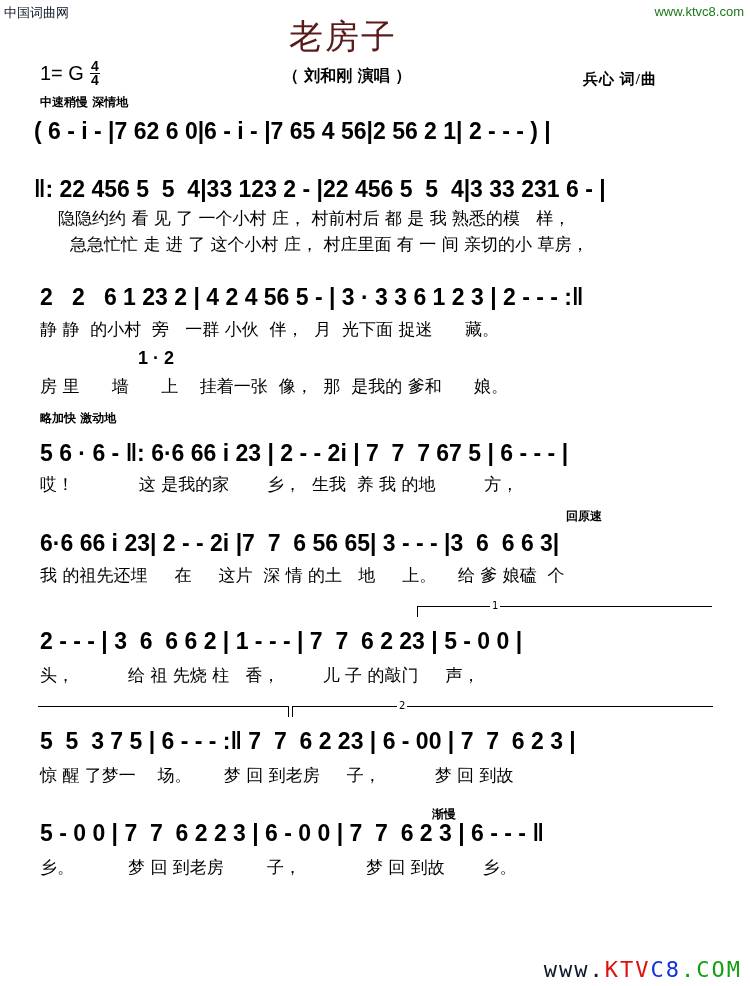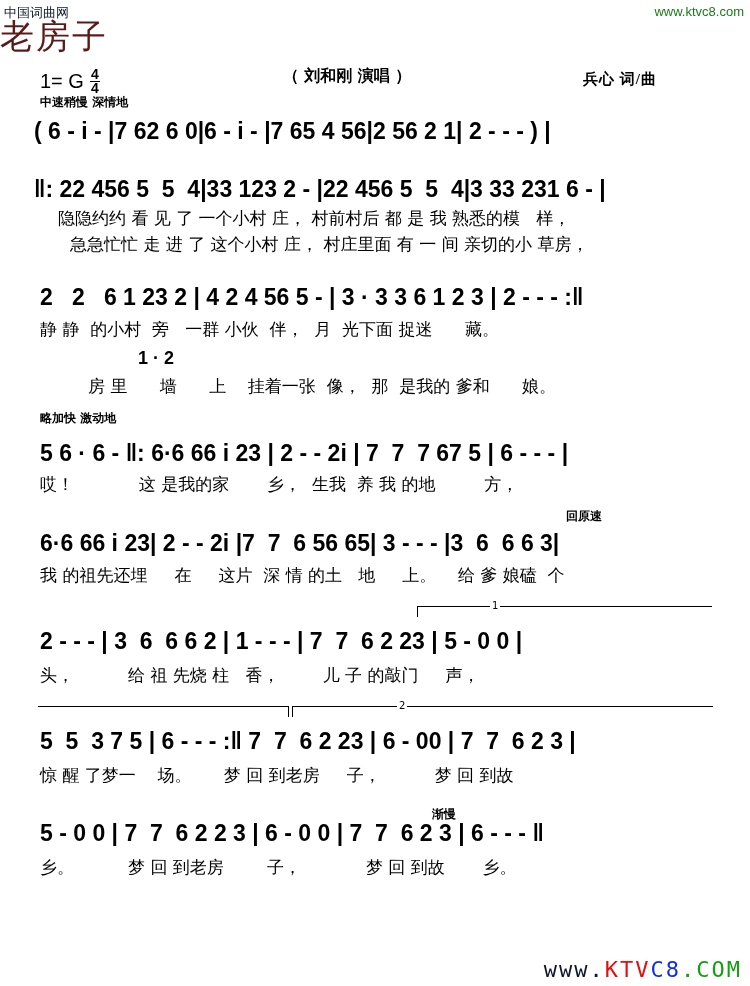--- a/index.html
+++ b/index.html
@@ -1,22 +1,22 @@
 <!DOCTYPE html>
 <html><head>
 <meta charset="utf-8">
 <style>
   html, body { margin:0; padding:0; background:#fff; }
   body { width:750px; height:986px; position:relative; overflow:hidden;
          font-family:"DejaVu Sans", sans-serif; color:#000; }
   .abs { position:absolute; }
   .site-left { left:4px; top:4px; font-size:13px; color:#0f172a; }
   .site-right { right:6px; top:4px; font-size:13px; color:#1a7a1a; font-family:"Liberation Sans", sans-serif; }
-  .title { left:0; width:686px; top:14px; text-align:left; font-size:34px; color:#5a1a1a; letter-spacing:2px; }
-  .key { left:40px; top:60px; font-size:20px; font-family:"Liberation Sans", sans-serif; display:flex; align-items:center; gap:6px;margin-top:8px; }
+  .title { left:0; width:686px; top:14px; text-align:center; font-size:34px; color:#5a1a1a; letter-spacing:2px; }
+  .key { left:40px; top:60px; font-size:20px; font-family:"Liberation Sans", sans-serif; display:flex; align-items:center; gap:6px; }
   .frac { display:inline-flex; flex-direction:column; align-items:center; font-size:14px; line-height:13px; font-weight:bold; }
   .frac .num { border-bottom:1.5px solid #000; padding:0 1px; }
   .singer { left:0; width:694px; top:66px; text-align:center; font-size:16px; font-weight:bold; }
   .author { left:583px; top:70px; font-size:15px; font-weight:bold; letter-spacing:1px;font-family:Liberation Serif, serif; }
   .tempo { font-size:12px; font-weight:bold; }
   .staff { left:0; width:750px; font-family:"Liberation Sans", sans-serif; font-weight:bold; font-size:23px; white-space:pre; }
   .lyric { left:0; font-size:17px; white-space:pre; }
   .volta { border-top:1.5px solid #000; height:10px; }
   .volta.left { border-left:1.5px solid #000; }
   .volta.right { border-right:1.5px solid #000; }
@@ -43,21 +43,21 @@
 
 <div class="abs staff" style="top:118px;left:34px;">( 6 - i - |7 62 6 0|6 - i - |7 65 4 56|2 56 2 1| 2 - - - ) |</div>
 
 <div class="abs staff" style="top:176px;left:34px;">‖: 22 456 5  5  4|33 123 2 - |22 456 5  5  4|3 33 231 6 - |</div>
 <div class="abs lyric" style="top:207px;left:58px;">隐隐约约 看 见 了 一个小村 庄， 村前村后 都 是 我 熟悉的模   样，</div>
 <div class="abs lyric" style="top:233px;left:58px;margin-left:12px;">急急忙忙 走 进 了 这个小村 庄， 村庄里面 有 一 间 亲切的小 草房，</div>
 
 <div class="abs staff" style="top:284px;left:40px;">2   2   6 1 23 2 | 4 2 4 56 5 - | 3 · 3 3 6 1 2 3 | 2 - - - :‖</div>
 <div class="abs lyric" style="top:318px;left:40px;">静 静  的小村  旁   一群 小伙  伴，  月  光下面 捉迷      藏。</div>
 <div class="abs staff" style="top:348px;left:138px;font-size:18px;">1 · 2</div>
-<div class="abs lyric" style="top:375px;left:40px;margin-left:48px;">房 里      墙      上    挂着一张  像，  那  是我的 爹和      娘。</div>
+<div class="abs lyric" style="top:375px;left:40px;">房 里      墙      上    挂着一张  像，  那  是我的 爹和      娘。</div>
 
 <div class="abs tempo" style="left:40px;top:410px;">略加快 激动地</div>
 <div class="abs staff" style="top:440px;left:40px;">5 6 · 6 - ‖: 6·6 66 i 23 | 2 - - 2i | 7  7  7 67 5 | 6 - - - |</div>
 <div class="abs lyric" style="top:473px;left:40px;">哎！            这 是我的家       乡，  生我  养 我 的地         方，</div>
 
 <div class="abs tempo" style="left:566px;top:508px;">回原速</div>
 <div class="abs staff" style="top:530px;left:40px;">6·6 66 i 23| 2 - - 2i |7  7  6 56 65| 3 - - - |3  6  6 6 3|</div>
 <div class="abs lyric" style="top:564px;left:40px;">我 的祖先还埋     在     这片  深 情 的土   地     上。    给 爹 娘磕  个</div>
 
 <div class="abs volta left" style="left:417px;top:606px;width:294px;">

